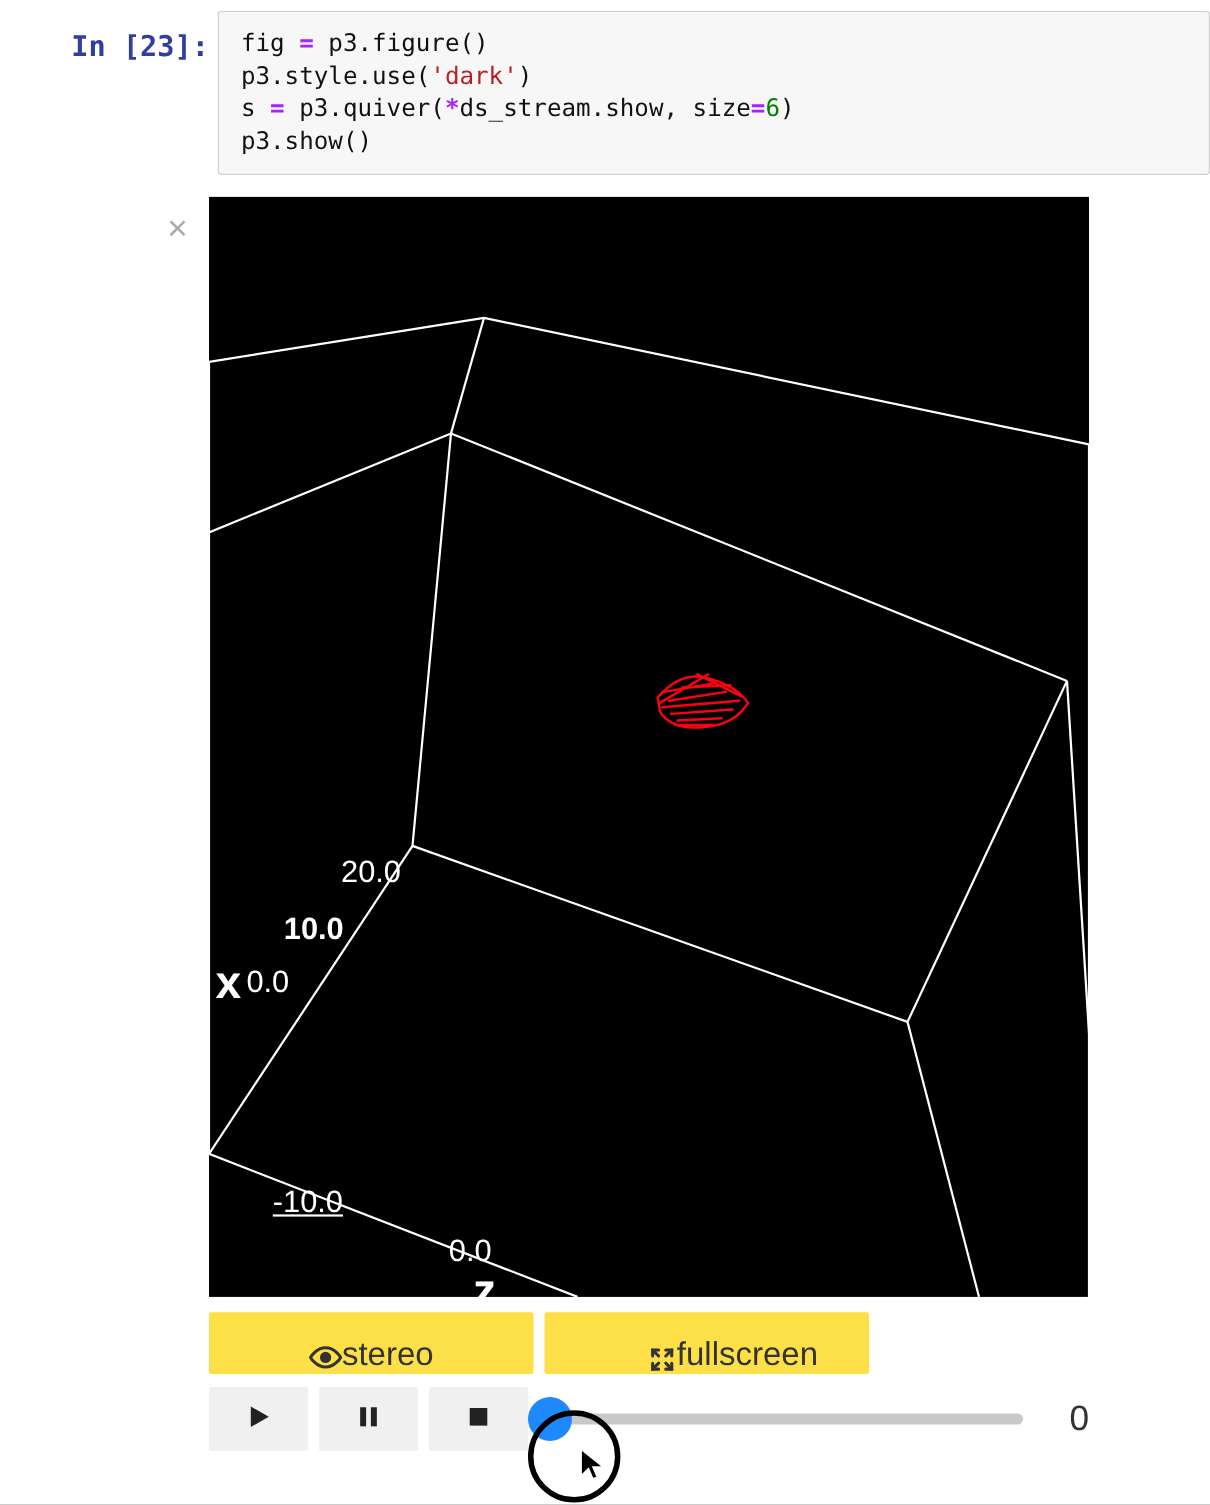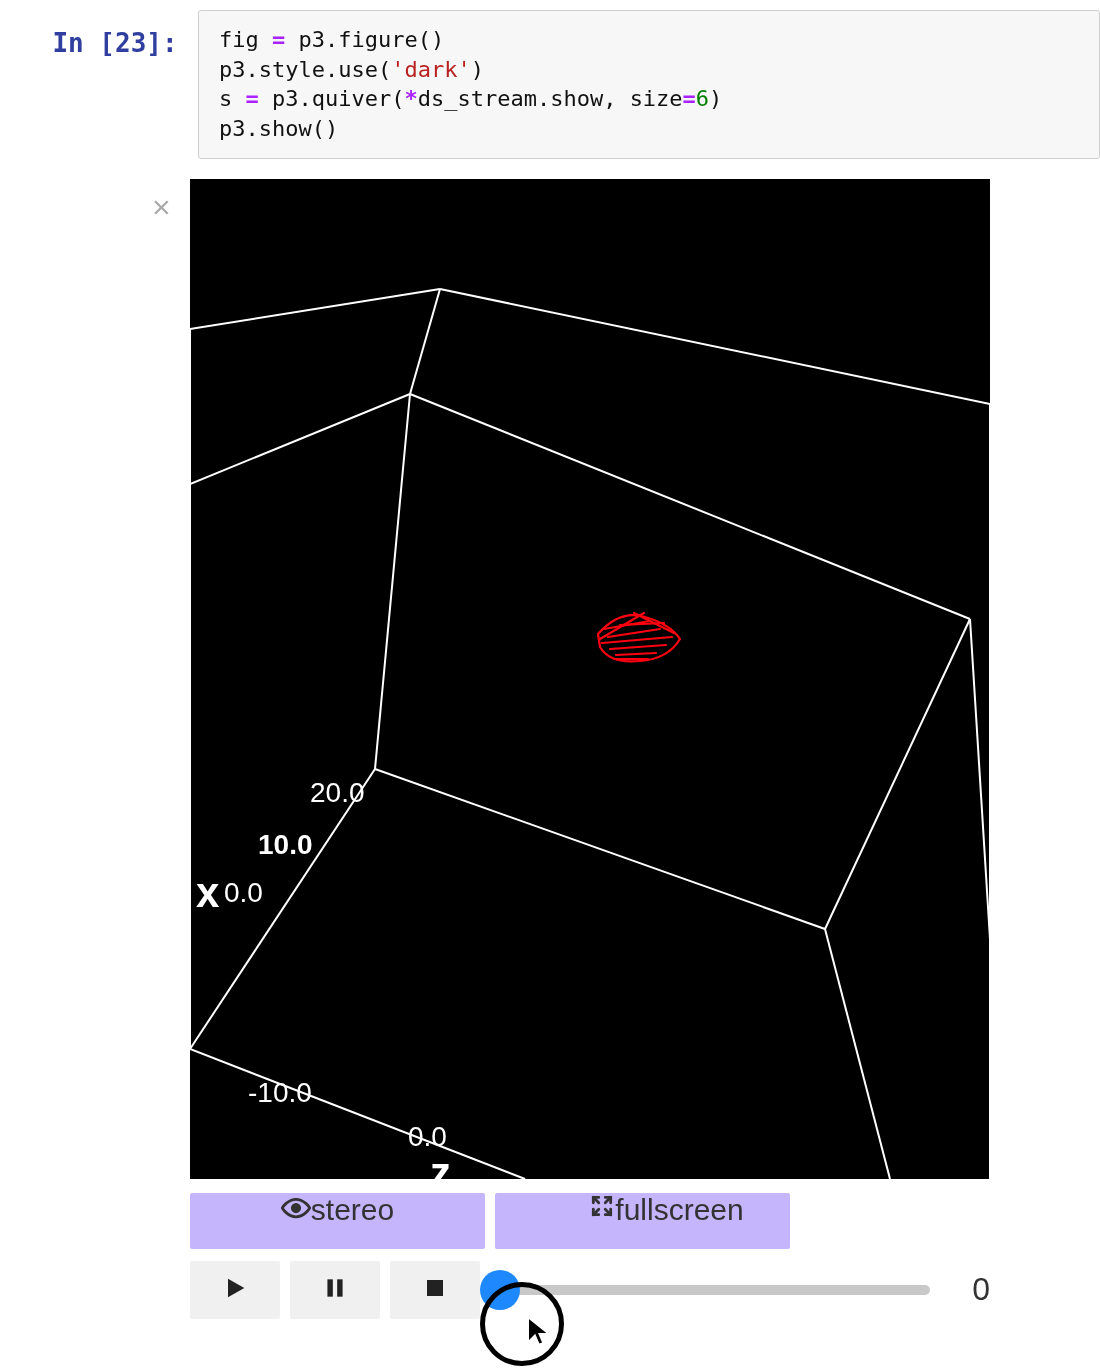--- a/index.html
+++ b/index.html
@@ -16,21 +16,21 @@
       display: flex;
       align-items: flex-start;
       padding: 10px 0 0 40px;
     }
 
     .prompt {
       font-family: "Menlo", "Monaco", "DejaVu Sans Mono", monospace;
       font-size: 26px;
       color: #303F9F;
       font-weight: 600;
-      text-align: center;
+      text-align: right;
       width: 150px;
       padding-top: 18px;
       flex-shrink: 0;
     }
 
     .code-input-area {
       flex: 1;
       background: linear-gradient(#f7f7f7, #f7f7f7);
       border: 1px solid #cfcfcf;
       border-radius: 3px;
@@ -100,25 +100,25 @@
       font-size: 42px;
     }
 
     .toolbar {
       margin-top: 14px;
       display: flex;
       gap: 10px;
     }
 
     .tb-btn {
-      background: #c4b5fd;
+      background: #fde047;
       border: none;
       height: 56px;
       display: flex;
-      align-items: flex-start;
+      align-items: flex-end;
       justify-content: center;
       font-size: 30px;
       color: #333;
       cursor: pointer;
       border-radius: 2px;
     }
     .tb-btn.wide { flex: 1; }
     .tb-icon { display: inline-flex; }
 
     .player-row {
@@ -233,21 +233,21 @@
           <path d="M44 14 L84 34"></path>
           <path d="M10 40 L54 14"></path>
       </g>
     </svg>
 
     <div class="axis-label axis-name" style="left:6px; top:690px;">x</div>
     <div class="axis-label" style="left:34px; top:698px;">0.0</div>
     <div class="axis-label" style="left:68px; top:650px;font-weight:bold;">10.0</div>
     <div class="axis-label" style="left:120px; top:598px;">20.0</div>
 
-    <div class="axis-label" style="left:58px; top:898px;">-10.0</div>
+    <div class="axis-label" style="left:58px; top:898px;text-decoration:underline;">-10.0</div>
     <div class="axis-label" style="left:218px; top:942px;">0.0</div>
     <div class="axis-label axis-name" style="left:240px; top:970px;">z</div>
   </div>
 
   <div class="toolbar">
     <button class="tb-btn wide" style="width:295px; flex:0 0 295px;">
       <span class="tb-icon">
         <svg width="30" height="30" viewBox="0 0 24 24" fill="none" stroke="#333" stroke-width="2.2">
           <path d="M1 12s4-7 11-7 11 7 11 7-4 7-11 7S1 12 1 12z"></path>
           <circle cx="12" cy="12" r="3" fill="#333"></circle>

